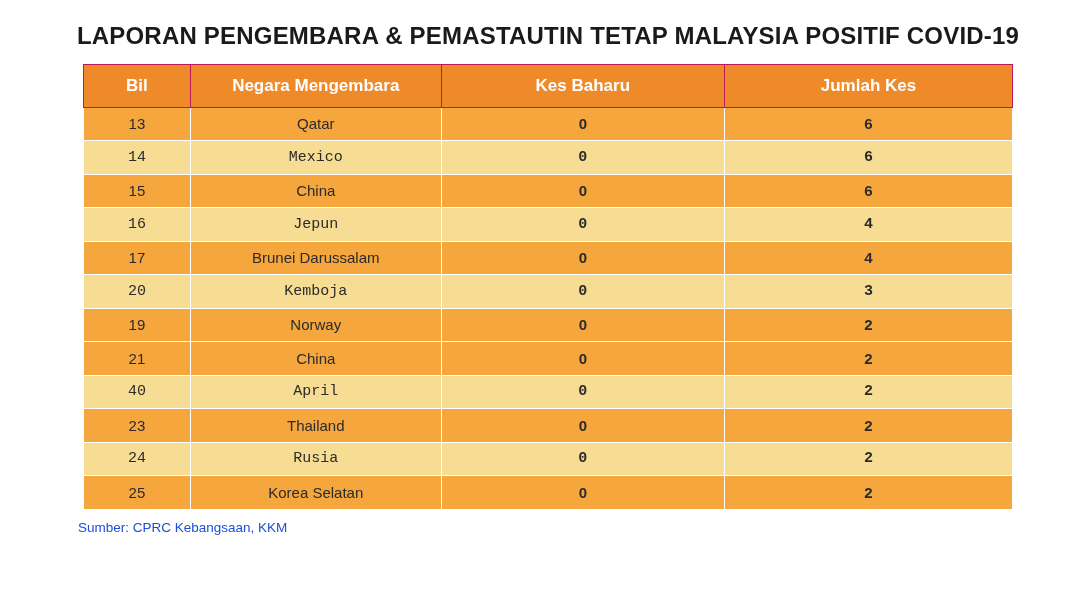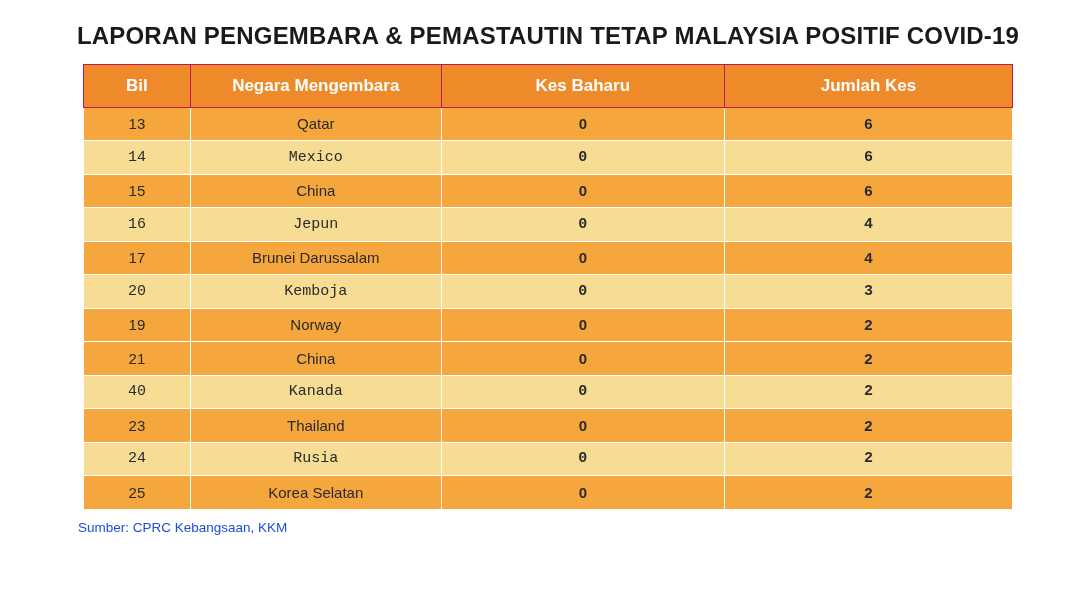--- a/index.html
+++ b/index.html
@@ -163,21 +163,21 @@
             <td class="col-jumlah">2</td>
           </tr>
           <tr class="row-odd">
             <td class="col-bil">21</td>
             <td class="col-negara">China</td>
             <td class="col-baharu">0</td>
             <td class="col-jumlah">2</td>
           </tr>
           <tr class="row-even">
             <td class="col-bil">40</td>
-            <td class="col-negara">Kanada</td>
+            <td class="col-negara">April</td>
             <td class="col-baharu">0</td>
             <td class="col-jumlah">2</td>
           </tr>
           <tr class="row-odd">
             <td class="col-bil">23</td>
             <td class="col-negara">Thailand</td>
             <td class="col-baharu">0</td>
             <td class="col-jumlah">2</td>
           </tr>
           <tr class="row-even">

